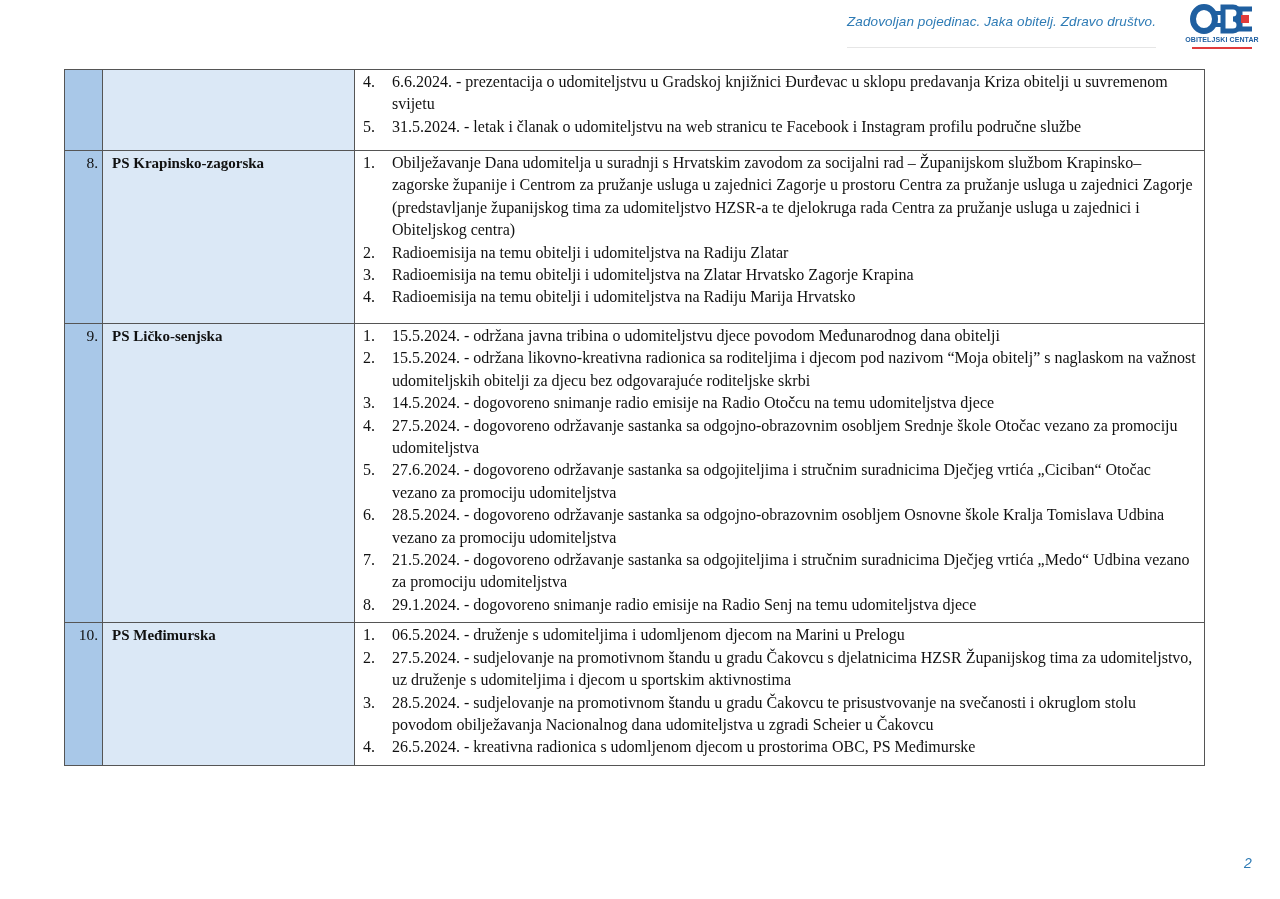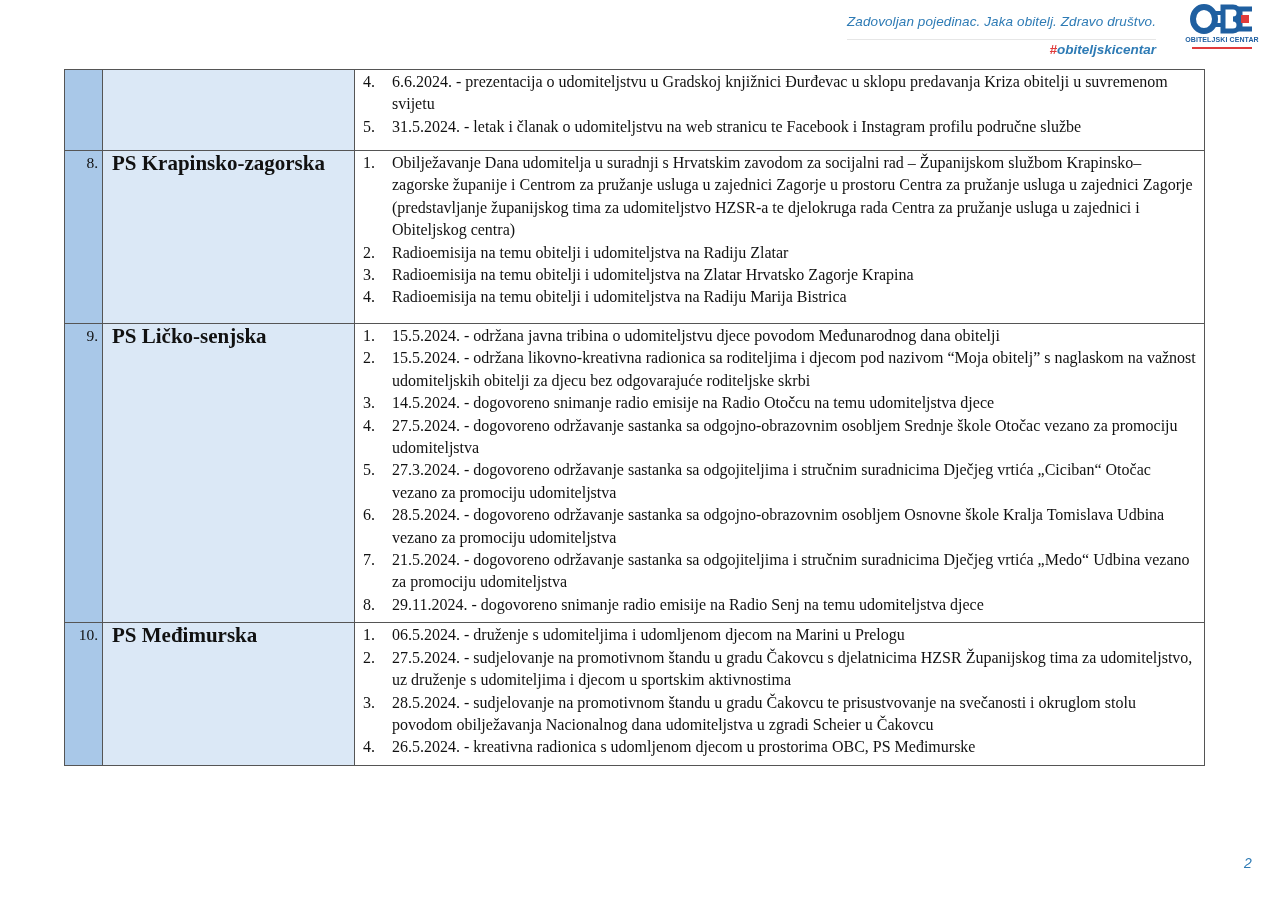--- a/index.html
+++ b/index.html
@@ -1,42 +1,41 @@
 <!DOCTYPE html>
 <html><head>
   <meta charset="utf-8">
   <style>
     html, body { margin: 0; padding: 0; background: #ffffff; }
     body { width: 1280px; height: 899px; position: relative; overflow: hidden; font-family: "Liberation Serif", serif; color: #111; }
     .header-slogan { position: absolute; right: 124px; top: 12px; text-align: right; font-family: "Liberation Sans", sans-serif; font-style: italic; font-size: 13.5px; line-height: 19px; }
-    .slogan-line { color: #2e7bb5; border-bottom: 1px solid #e6e6e6; padding-bottom: 8px; letter-spacing: 0.1px; }
+    .slogan-line { color: #2e7bb5; border-bottom: 1px solid #e6e6e6; padding-bottom: 16px; letter-spacing: 0.1px; }
     .hashtag { color: #2e7bb5; font-weight: bold; }
     .hashtag .hash { color: #e03b3b; }
     .logo { position: absolute; left: 1180px; top: 3px; width: 84px; height: 48px; }
     .logo-letters { position: absolute; left: 10px; top: 0; width: 64px; height: 32px; }
     .logo-text { position: absolute; left: 0; top: 33px; width: 84px; text-align: center; font-family: "Liberation Sans", sans-serif; font-weight: bold; font-size: 7px; color: #1f5fa0; letter-spacing: 0.1px; }
     .logo-underline { position: absolute; left: 12px; top: 44px; width: 60px; height: 1.5px; background: #e03b3b; }
 
     table.doc { position: absolute; left: 64px; top: 69px; width: 1141px; border-collapse: collapse; table-layout: fixed; font-size: 16px; line-height: 22.4px; }
     table.doc td { border: 1px solid #555; vertical-align: top; padding: 0; }
     td.num { width: 33px; background: #a9c8e8; text-align: right; padding-right: 4px !important; font-size: 15.5px; padding-top: 1px !important; }
-    td.name { width: 242px; background: #dbe8f6; font-weight: bold; padding-left: 9px !important; font-size: 21px; padding-top: 1px !important; }
+    td.name { width: 242px; background: #dbe8f6; font-weight: bold; padding-left: 9px !important; font-size: 15px; padding-top: 1px !important; }
     td.items { background: #ffffff; padding: 1px 8px 6px 8px !important; }
     ol.list { margin: 0; padding: 0; list-style: none; }
     ol.list li { position: relative; padding-left: 29px; }
     ol.list li .idx { position: absolute; left: 0; top: 0; }
 
     .page-num { position: absolute; left: 1244px; top: 855px; font-family: "Liberation Sans", sans-serif; font-style: italic; font-size: 14px; color: #2e7bb5; }
   </style>
 </head>
 <body>
 
 <div class="header-slogan">
   <div class="slogan-line">Zadovoljan pojedinac. Jaka obitelj. Zdravo društvo.</div>
-  <div class="hashtag"><span class="hash">#</span><span>obiteljskicentar</span></div>
 </div>
 
 <div class="logo">
   <svg class="logo-letters" viewBox="0 0 64 32">
     <ellipse cx="14" cy="16" rx="11" ry="12" fill="none" stroke="#1f5fa0" stroke-width="6"></ellipse>
     <rect x="26" y="8" width="6" height="4" fill="#1f5fa0"></rect>
     <rect x="26" y="20" width="6" height="4" fill="#1f5fa0"></rect>
     <path d="M33 4 h10 a6 6 0 0 1 0 12 a6 6 0 0 1 0 12 h-10 z" fill="none" stroke="#1f5fa0" stroke-width="5"></path>
     <path d="M62 6 h-12 v20 h12" fill="none" stroke="#1f5fa0" stroke-width="5"></path>
     <rect x="51" y="12" width="8" height="8" fill="#e03b3b"></rect>
@@ -60,38 +59,38 @@
     </tr>
 
     <tr style="height:173px">
       <td class="num">8.</td>
       <td class="name">PS Krapinsko-zagorska</td>
       <td class="items">
         <ol class="list">
           <li><span class="idx">1.</span><span>Obilježavanje Dana udomitelja u suradnji s Hrvatskim zavodom za socijalni rad – Županijskom službom Krapinsko–zagorske županije i Centrom za pružanje usluga u zajednici Zagorje u prostoru Centra za pružanje usluga u zajednici Zagorje (predstavljanje županijskog tima za udomiteljstvo HZSR-a te djelokruga rada Centra za pružanje usluga u zajednici i Obiteljskog centra)</span></li>
           <li><span class="idx">2.</span><span>Radioemisija na temu obitelji i udomiteljstva na Radiju Zlatar</span></li>
           <li><span class="idx">3.</span><span>Radioemisija na temu obitelji i udomiteljstva na Zlatar Hrvatsko Zagorje Krapina</span></li>
-          <li><span class="idx">4.</span><span>Radioemisija na temu obitelji i udomiteljstva na Radiju Marija Bistrica</span></li>
+          <li><span class="idx">4.</span><span>Radioemisija na temu obitelji i udomiteljstva na Radiju Marija Hrvatsko</span></li>
         </ol>
       </td>
     </tr>
 
     <tr style="height:298px">
       <td class="num">9.</td>
       <td class="name">PS Ličko-senjska</td>
       <td class="items">
         <ol class="list">
           <li><span class="idx">1.</span><span>15.5.2024. - održana javna tribina o udomiteljstvu djece povodom Međunarodnog dana obitelji</span></li>
           <li><span class="idx">2.</span><span>15.5.2024. - održana likovno-kreativna radionica sa roditeljima i djecom pod nazivom “Moja obitelj” s naglaskom na važnost udomiteljskih obitelji za djecu bez odgovarajuće roditeljske skrbi</span></li>
           <li><span class="idx">3.</span><span>14.5.2024. - dogovoreno snimanje radio emisije na Radio Otočcu na temu udomiteljstva djece</span></li>
           <li><span class="idx">4.</span><span>27.5.2024. - dogovoreno održavanje sastanka sa odgojno-obrazovnim osobljem Srednje škole Otočac vezano za promociju udomiteljstva</span></li>
-          <li><span class="idx">5.</span><span>27.3.2024. - dogovoreno održavanje sastanka sa odgojiteljima i stručnim suradnicima Dječjeg vrtića „Ciciban“ Otočac vezano za promociju udomiteljstva</span></li>
+          <li><span class="idx">5.</span><span>27.6.2024. - dogovoreno održavanje sastanka sa odgojiteljima i stručnim suradnicima Dječjeg vrtića „Ciciban“ Otočac vezano za promociju udomiteljstva</span></li>
           <li><span class="idx">6.</span><span>28.5.2024. - dogovoreno održavanje sastanka sa odgojno-obrazovnim osobljem Osnovne škole Kralja Tomislava Udbina vezano za promociju udomiteljstva</span></li>
           <li><span class="idx">7.</span><span>21.5.2024. - dogovoreno održavanje sastanka sa odgojiteljima i stručnim suradnicima Dječjeg vrtića „Medo“ Udbina vezano za promociju udomiteljstva</span></li>
-          <li><span class="idx">8.</span><span>29.11.2024. - dogovoreno snimanje radio emisije na Radio Senj na temu udomiteljstva djece</span></li>
+          <li><span class="idx">8.</span><span>29.1.2024. - dogovoreno snimanje radio emisije na Radio Senj na temu udomiteljstva djece</span></li>
         </ol>
       </td>
     </tr>
 
     <tr style="height:140px">
       <td class="num">10.</td>
       <td class="name">PS Međimurska</td>
       <td class="items">
         <ol class="list">
           <li><span class="idx">1.</span><span>06.5.2024. - druženje s udomiteljima i udomljenom djecom na Marini u Prelogu</span></li>

